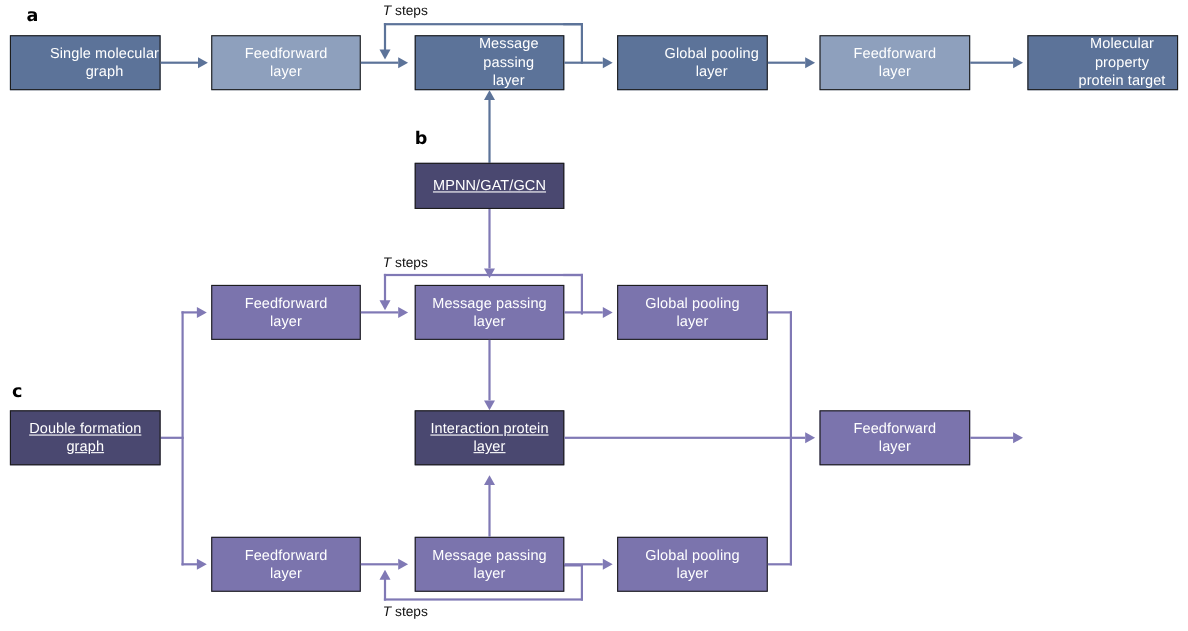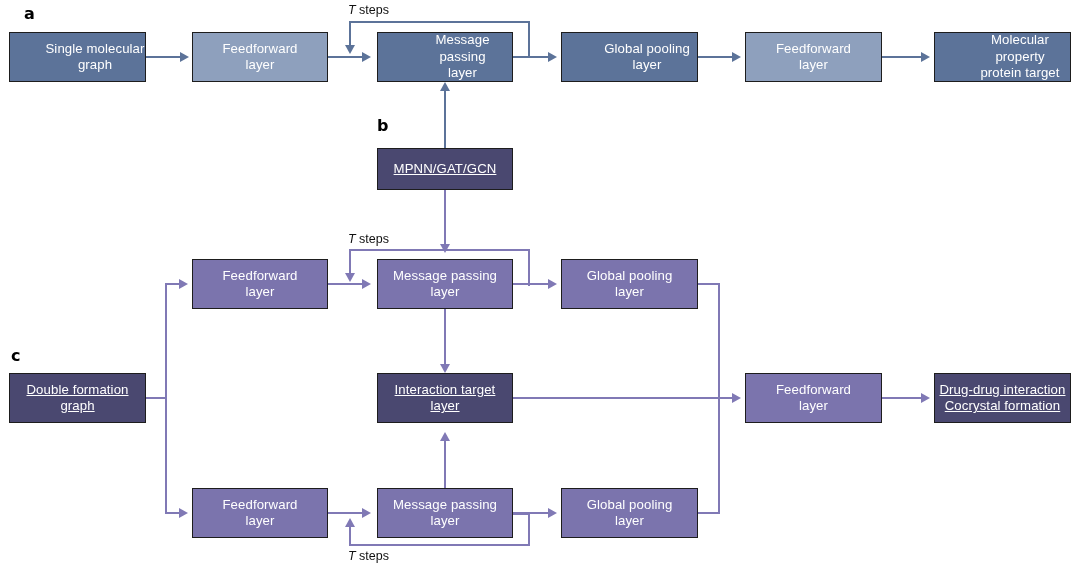--- a/index.html
+++ b/index.html
@@ -150,34 +150,32 @@
   <div class="node purple-dark" style="left:9px; top:373px; width:137px; height:50px;">Double formation
 graph</div>
 
   <div class="node purple" style="left:192px; top:259px; width:136px; height:50px;">Feedforward
 layer</div>
   <div class="node purple" style="left:377px; top:259px; width:136px; height:50px;">Message passing
 layer</div>
   <div class="node purple" style="left:561px; top:259px; width:137px; height:50px;">Global pooling
 layer</div>
 
-  <div class="node purple-dark" style="left:377px; top:373px; width:136px; height:50px;">Interaction target
+  <div class="node purple-dark" style="left:377px; top:373px; width:136px; height:50px;">Interaction protein
 layer</div>
 
   <div class="node purple" style="left:192px; top:488px; width:136px; height:50px;">Feedforward
 layer</div>
   <div class="node purple" style="left:377px; top:488px; width:136px; height:50px;">Message passing
 layer</div>
   <div class="node purple" style="left:561px; top:488px; width:137px; height:50px;">Global pooling
 layer</div>
 
   <div class="node purple" style="left:745px; top:373px; width:137px; height:50px;">Feedforward
 layer</div>
-  <div class="node purple-dark" style="left:934px; top:373px; width:137px; height:50px;">Drug-drug interaction
-Cocrystal formation</div>
 
   <div class="seg p" style="left:328px; top:283px; width:34px; height:2px;"></div>
   <div class="arrow right p" style="left:362px; top:278.5px;"></div>
   <div class="seg p" style="left:513px; top:283px; width:35px; height:2px;"></div>
   <div class="arrow right p" style="left:548px; top:278.5px;"></div>
 
   <div class="seg p" style="left:328px; top:512px; width:34px; height:2px;"></div>
   <div class="arrow right p" style="left:362px; top:507.5px;"></div>
   <div class="seg p" style="left:513px; top:512px; width:35px; height:2px;"></div>
   <div class="arrow right p" style="left:548px; top:507.5px;"></div>

